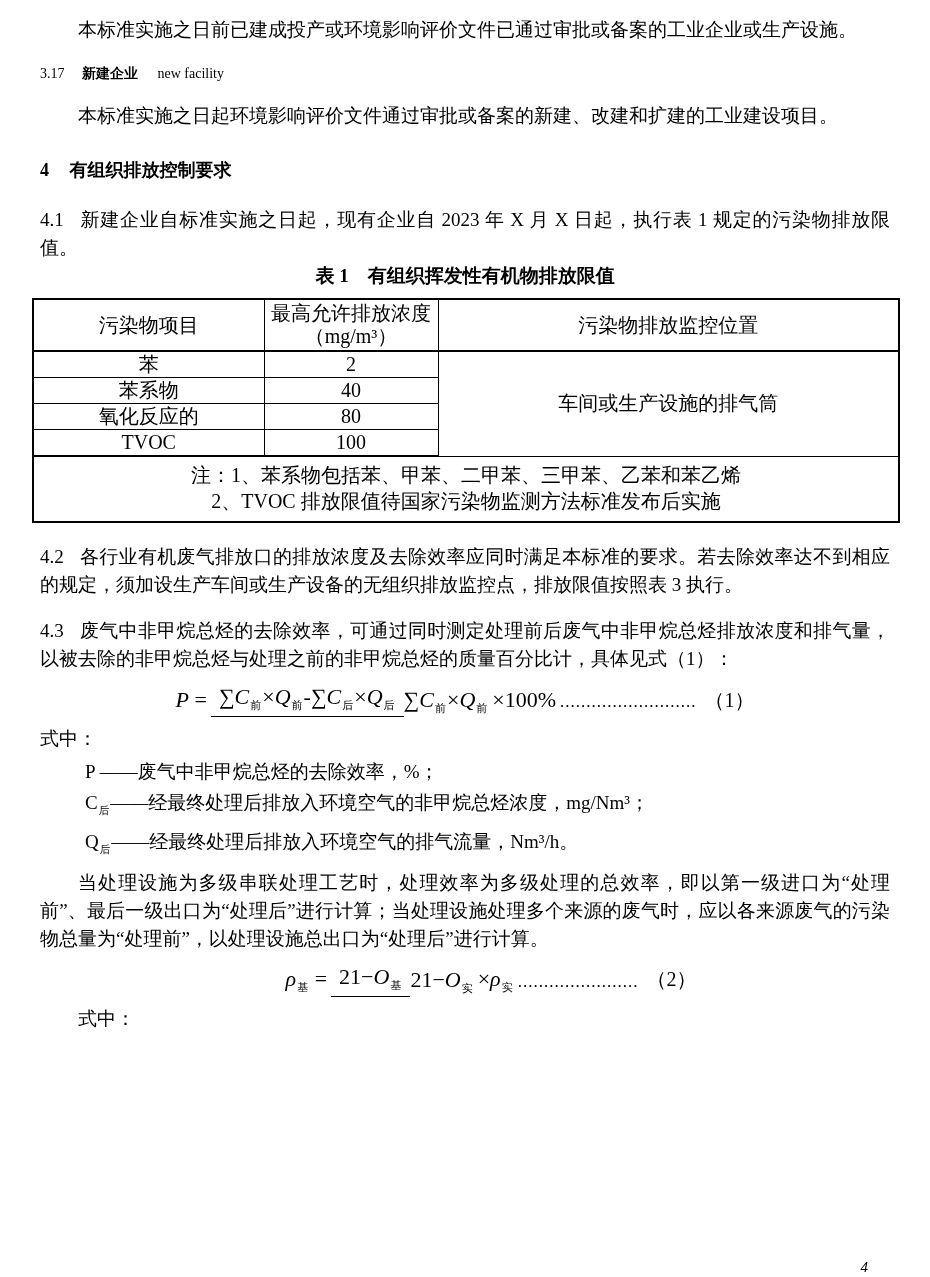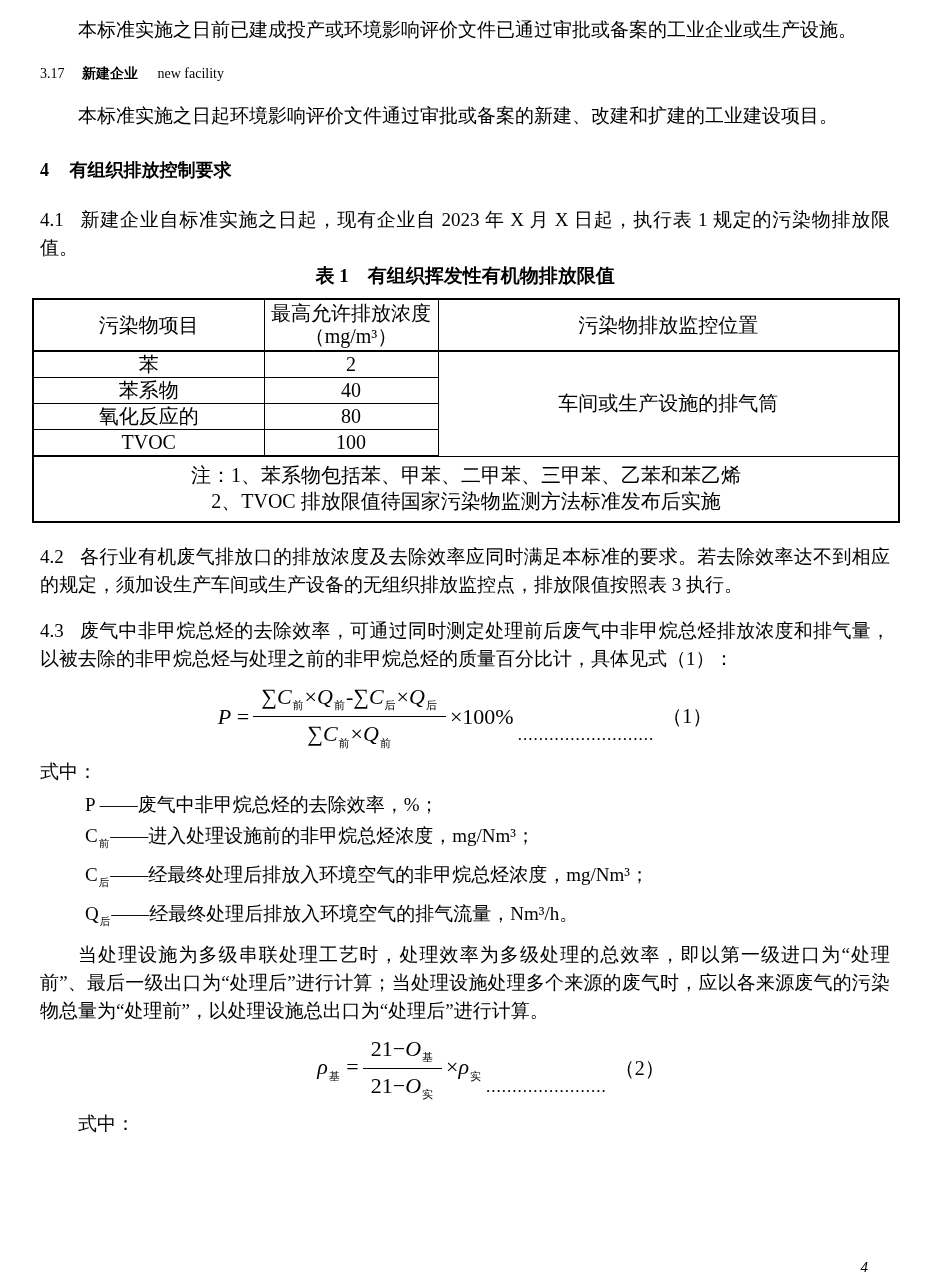--- a/index.html
+++ b/index.html
@@ -81,21 +81,21 @@
     text-indent: 0;
   }
   .formula .it { font-style: italic; }
   .formula sub {
     font-size: 11px;
     font-style: normal;
     margin: 0 1px;
   }
   .frac {
     display: inline-flex;
-    flex-direction: column;
+    flex-direction: row;
     text-align: center;
     margin: 0 4px;
     vertical-align: middle;
   }
   .frac .num { display: block; border-bottom: 1.6px solid #000; padding: 0 8px 3px 8px; }
   .frac .den { display: block; padding-top: 3px; }
   .formula .dots {
     font-size: 17px;
     letter-spacing: 1px;
     margin-left: 4px;
@@ -206,21 +206,20 @@
     </span>
     <span><span>×100%</span></span>
     <span class="dots">..........................</span>
     <span class="flabel">（1）</span>
   </div>
 
   <p class="where1">式中：</p>
 
   <div class="defs1">
     <div class="def-line"><span>P</span><span> ——废气中非甲烷总烃的去除效率，%；</span></div>
-    <div class="def-line"><span>C</span><sub>前</sub><span>——进入处理设施前的非甲烷总烃浓度，mg/Nm³；</span></div>
     <div class="def-line"><span>C</span><sub>后</sub><span>——经最终处理后排放入环境空气的非甲烷总烃浓度，mg/Nm³；</span></div>
     <div class="def-line"><span>Q</span><sub>后</sub><span>——经最终处理后排放入环境空气的排气流量，Nm³/h。</span></div>
   </div>
 
   <p class="indent pmulti">当处理设施为多级串联处理工艺时，处理效率为多级处理的总效率，即以第一级进口为“处理前”、最后一级出口为“处理后”进行计算；当处理设施处理多个来源的废气时，应以各来源废气的污染物总量为“处理前”，以处理设施总出口为“处理后”进行计算。</p>
 
 
   <div class="formula formula2-offset">
     <span><span class="it">ρ</span><sub>基</sub><span> = </span></span>
     <span class="frac">

